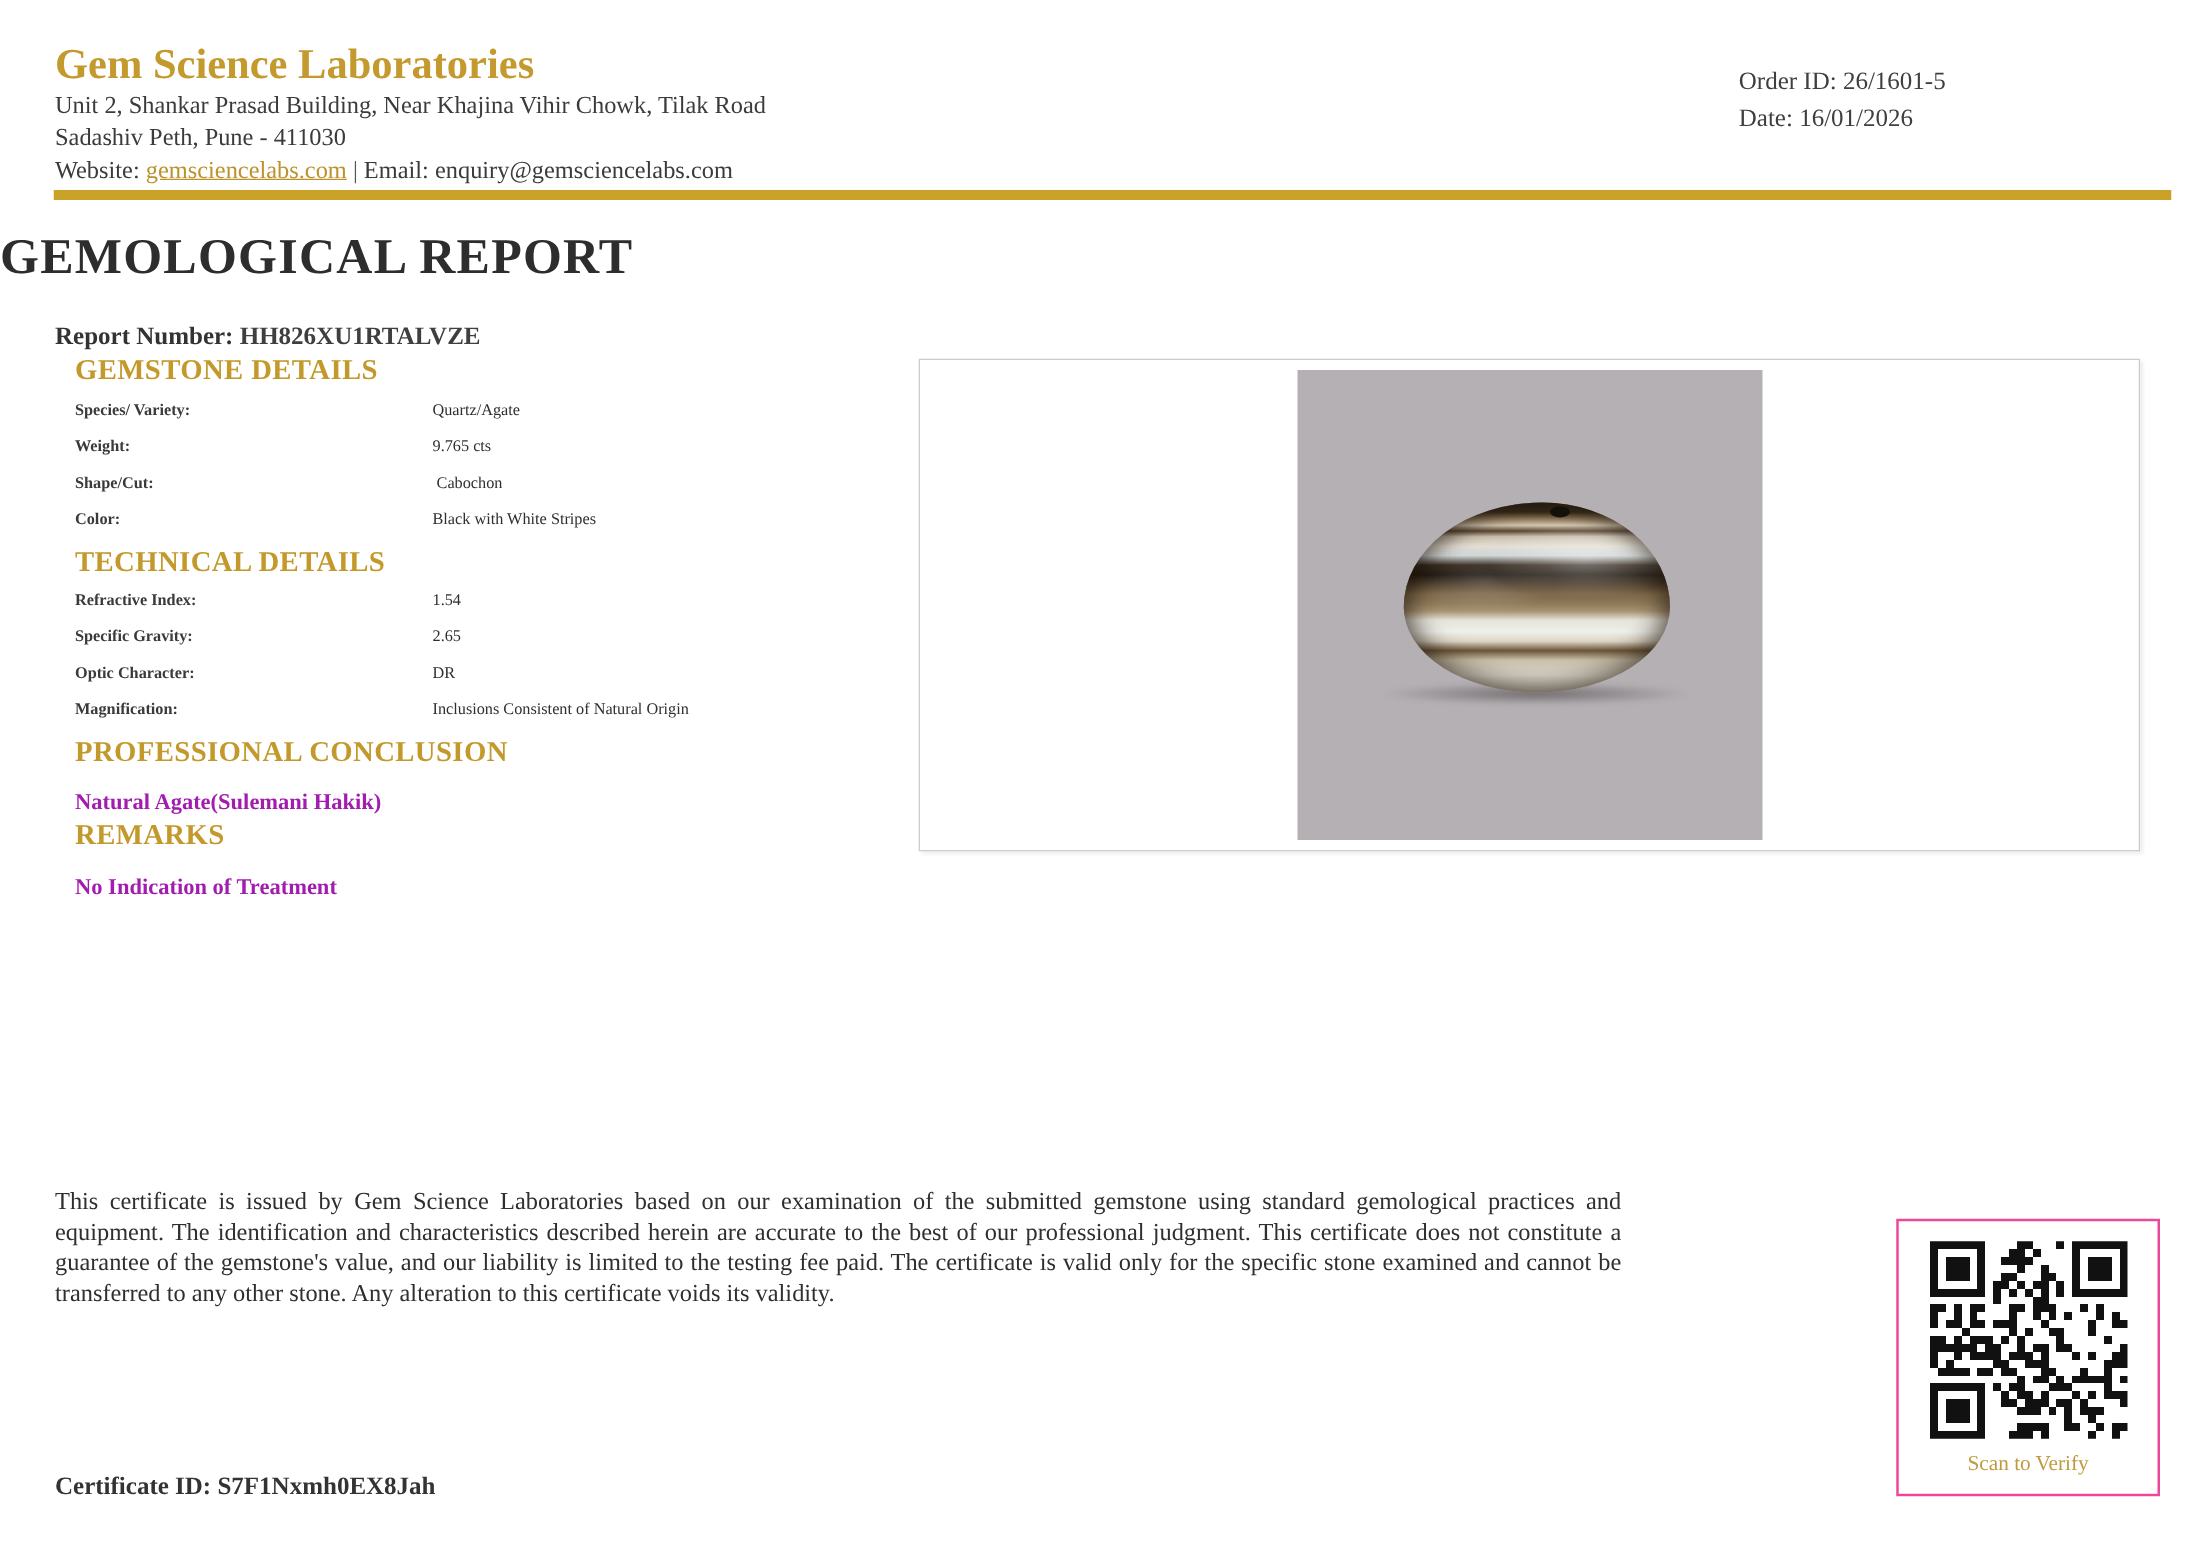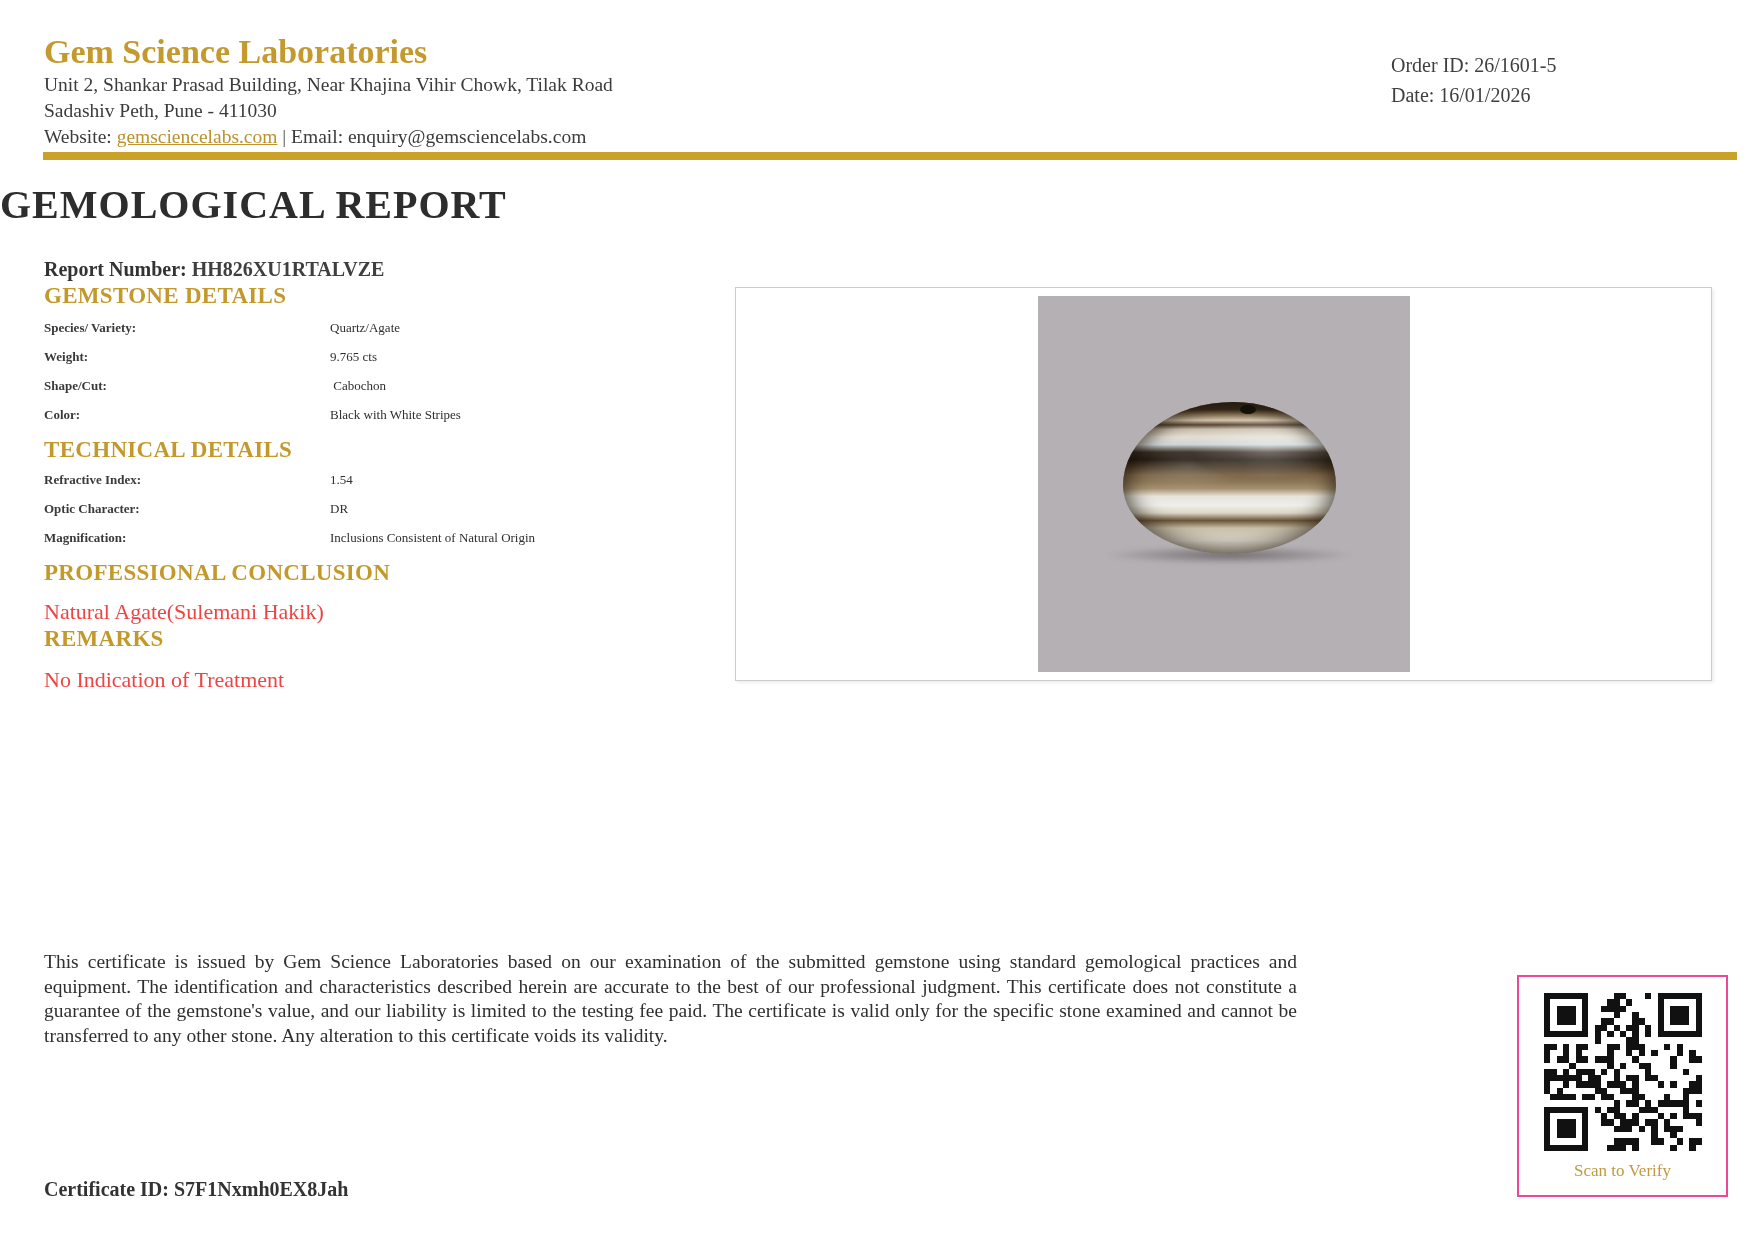--- a/index.html
+++ b/index.html
@@ -50,39 +50,39 @@
   }
   .report-number {
     margin: 28px 0 0 44px;
     font-size: 20px;
     line-height: 26px;
     font-weight: bold;
     color: #333;
   }
   .report-number .rn-value { color: #3f3f3f; }
   
-  .left-col { width: 660px; margin-left: 44px; }
+  .left-col { width: 660px; margin-left: 60px; }
   h2.sec {
     margin: 0;
     font-size: 23px;
     line-height: 28px;
     font-weight: bold;
     color: #c3992b;
     letter-spacing: 0.3px;
   }
   .sec-gem   { margin-top: 18px; }
   .sec-tech  { margin-top: 38px; }
   .sec-conc  { margin-top: 42px; }
   .sec-rem   { margin-top: 30px; }
   .rows { margin-top: 10px; }
   .rows-tech { margin-top: 8px; }
   .row { display: flex; height: 29px; align-items: baseline; font-size: 13px; }
   .row .label { width: 286px; font-weight: bold; color: #3a3a3a; }
   .row .value { white-space: pre-wrap; color: #2f2f2f; }
-  .sec-text { margin: 12px 0 0 0; font-size: 22px; line-height: 26px; color: #ef4444; }
+  .sec-text { margin: 12px 0 0 0; font-size: 18px; line-height: 26px; color: #a21caf; font-weight: bold; }
   .sec-text.remarks { margin-top: 14px; }
   
   .img-box {
     position: absolute;
     left: 735px; top: 287px;
     width: 977px; height: 394px;
     background: #fff;
     border: 1px solid #cccccc;
     box-shadow: 2px 2px 3px rgba(0,0,0,0.07);
   }
@@ -219,20 +219,24 @@
         <span class="label">Color:</span>
         <span class="value">Black with White Stripes</span>
       </div>
     </div>
 
     <h2 class="sec sec-tech">TECHNICAL DETAILS</h2>
     <div class="rows rows-tech">
       <div class="row">
         <span class="label">Refractive Index:</span>
         <span class="value">1.54</span>
+      </div>
+      <div class="row">
+        <span class="label">Specific Gravity:</span>
+        <span class="value">2.65</span>
       </div>
       <div class="row">
         <span class="label">Optic Character:</span>
         <span class="value">DR</span>
       </div>
       <div class="row">
         <span class="label">Magnification:</span>
         <span class="value">Inclusions Consistent of Natural Origin</span>
       </div>
     </div>

